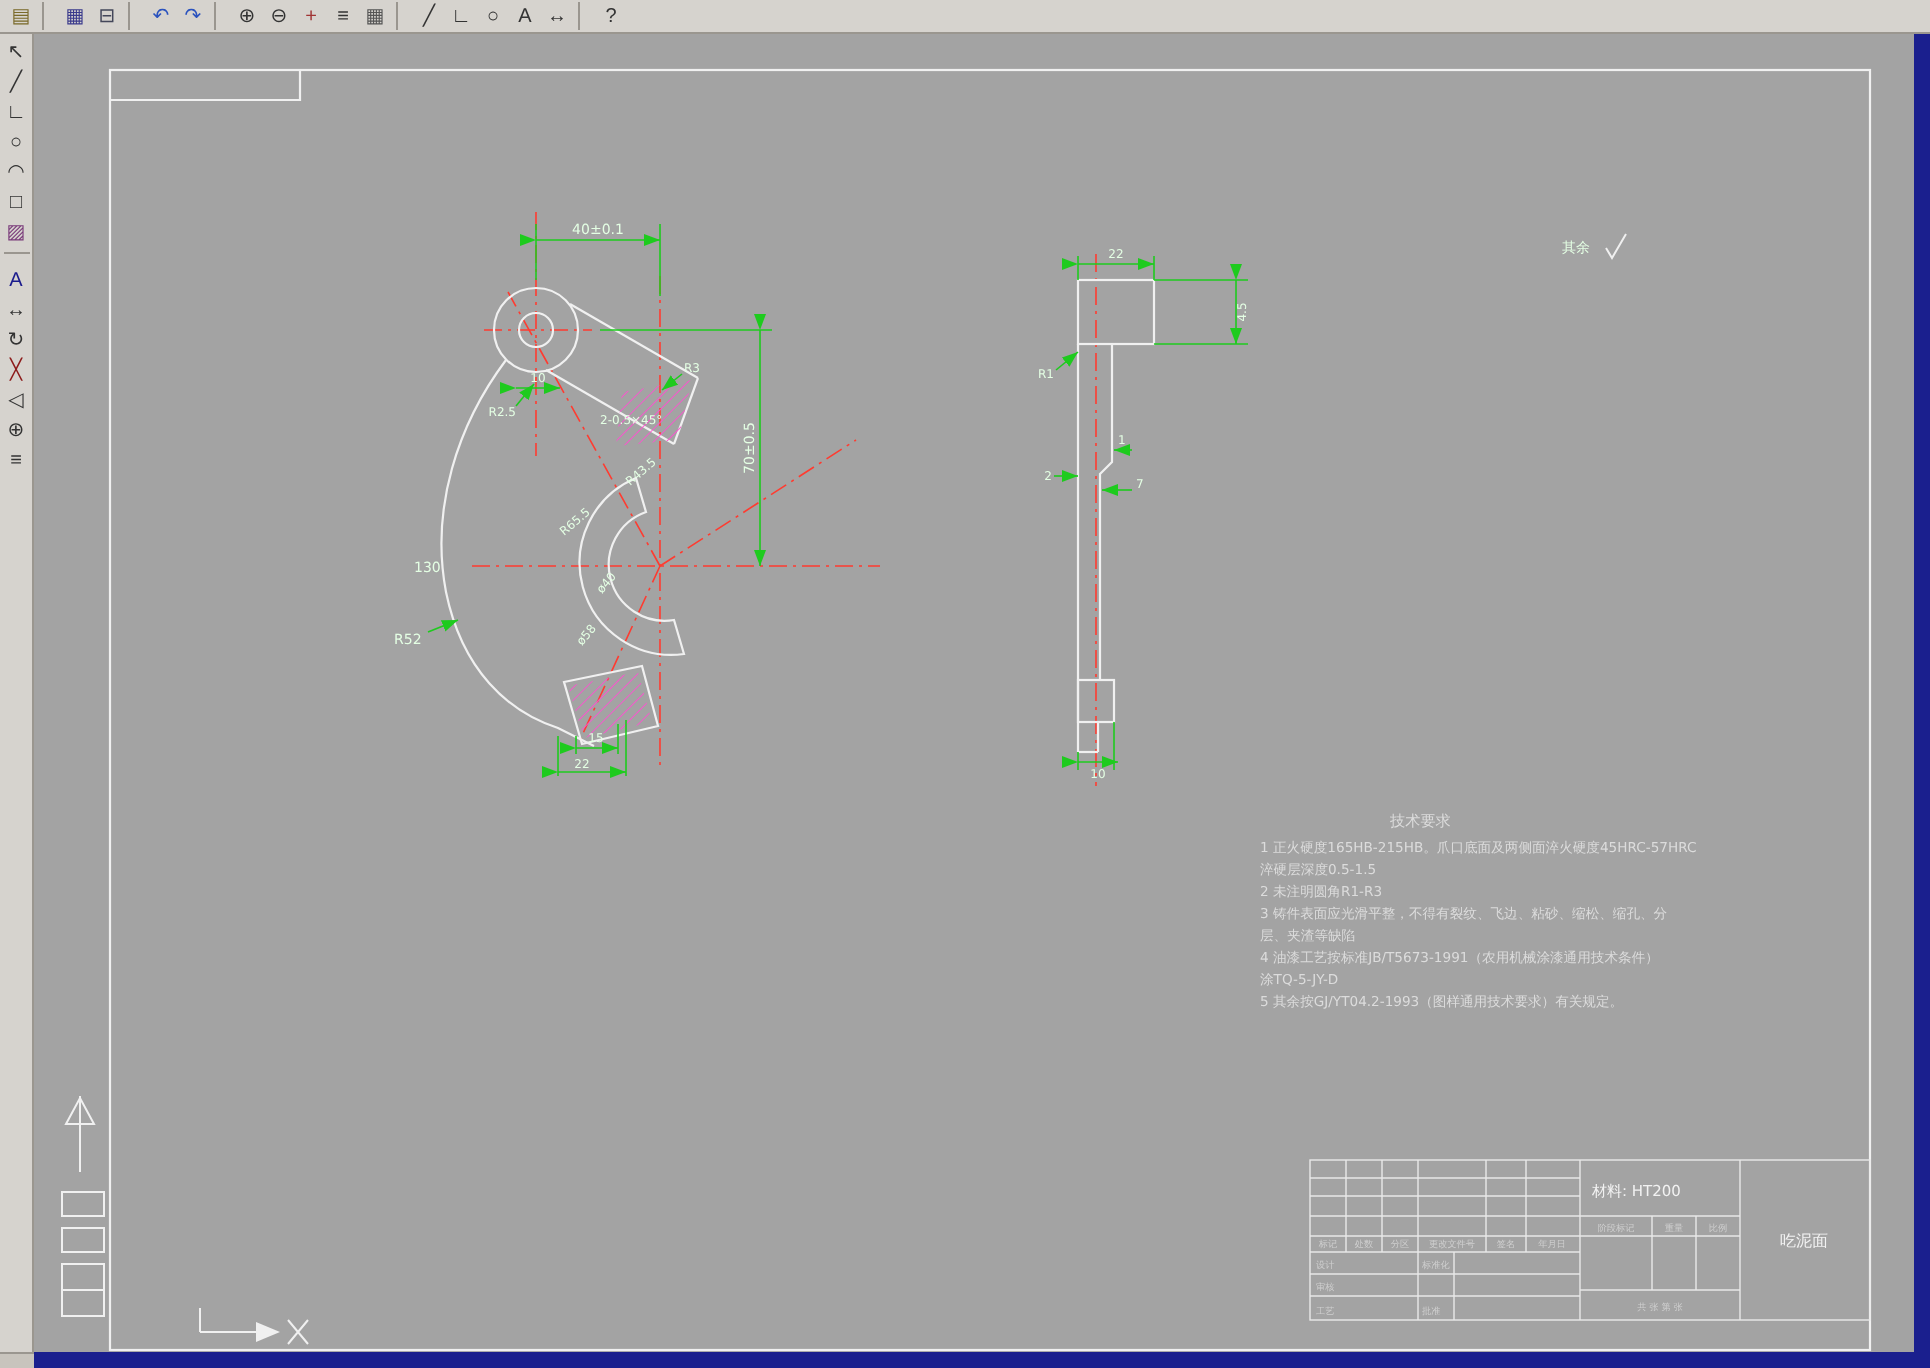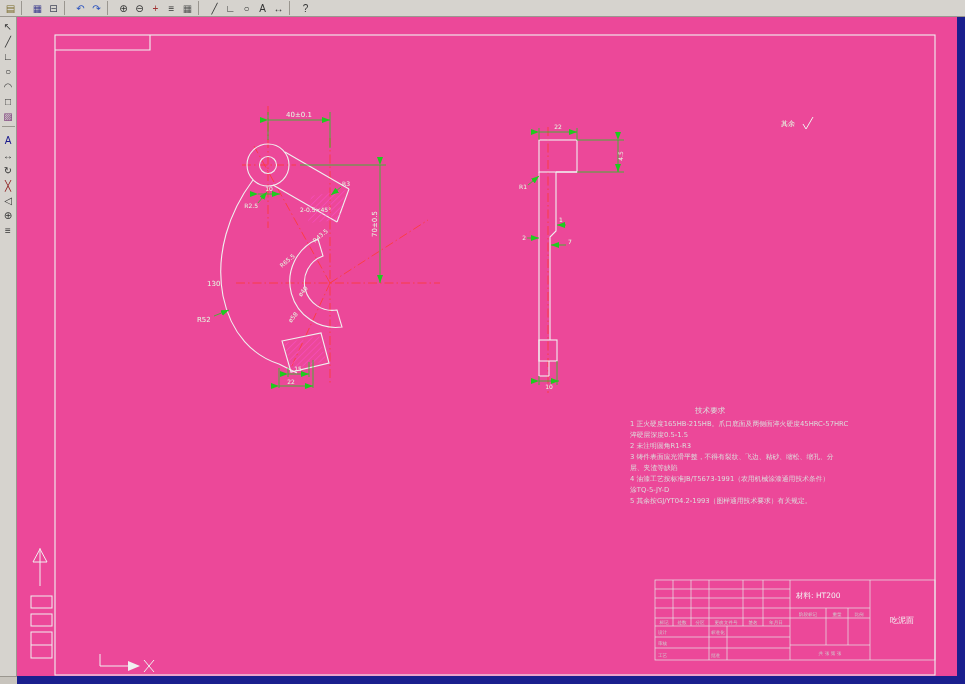--- a/index.html
+++ b/index.html
@@ -22,21 +22,21 @@
   }
   .tbtn{
     width:15px;height:14px;margin:0 0 1px 0;flex:0 0 auto;
     font-size:10px;line-height:14px;text-align:center;cursor:default;
     border:1px solid transparent;box-sizing:border-box;
   }
   .toolbar-top .tbtn{margin:0 1px 0 0;}
   .tsep{width:5px;height:14px;border-left:1px solid #9a968f;margin:0 3px 0 2px;flex:0 0 auto;}
   .tsep-h{height:4px;width:13px;border-top:1px solid #9a968f;margin:2px 0;flex:0 0 auto;}
   .canvas{
-    position:absolute;left:17px;top:17px;width:940px;height:659px;background:#ec4899;
+    position:absolute;left:17px;top:17px;width:940px;height:659px;background:#a3a3a3;
   }
   .edge-right{position:absolute;left:957px;top:17px;width:8px;height:659px;background:#1a1f8e;}
   .edge-bottom{position:absolute;left:17px;top:676px;width:948px;height:8px;background:#1a1f8e;}
   .edge-corner{position:absolute;left:0;top:676px;width:17px;height:8px;background:#c8c4bd;border-top:1px solid #9a968f;box-sizing:border-box;}
   
   svg{display:block;}
   .outline{stroke:#f0f0f0;stroke-width:1.1;fill:none;}
   .center{stroke:#ff3b30;stroke-width:0.8;fill:none;stroke-dasharray:9 3 1.5 3;}
   .dim{stroke:#1ecb1e;stroke-width:0.8;fill:none;}
   .dimtext{fill:#e4ffe4;font-size:7px;font-family:"DejaVu Sans",sans-serif;}

